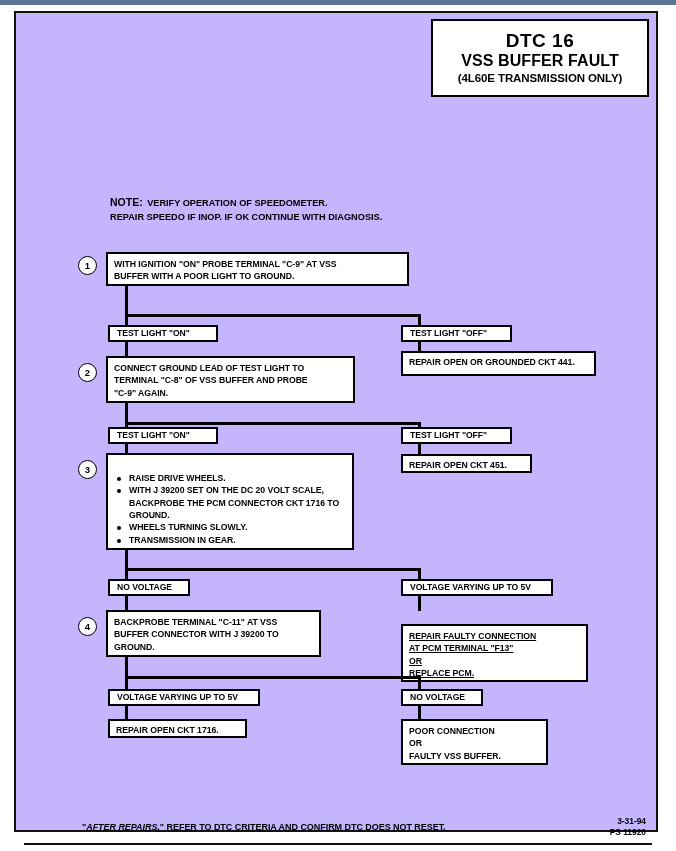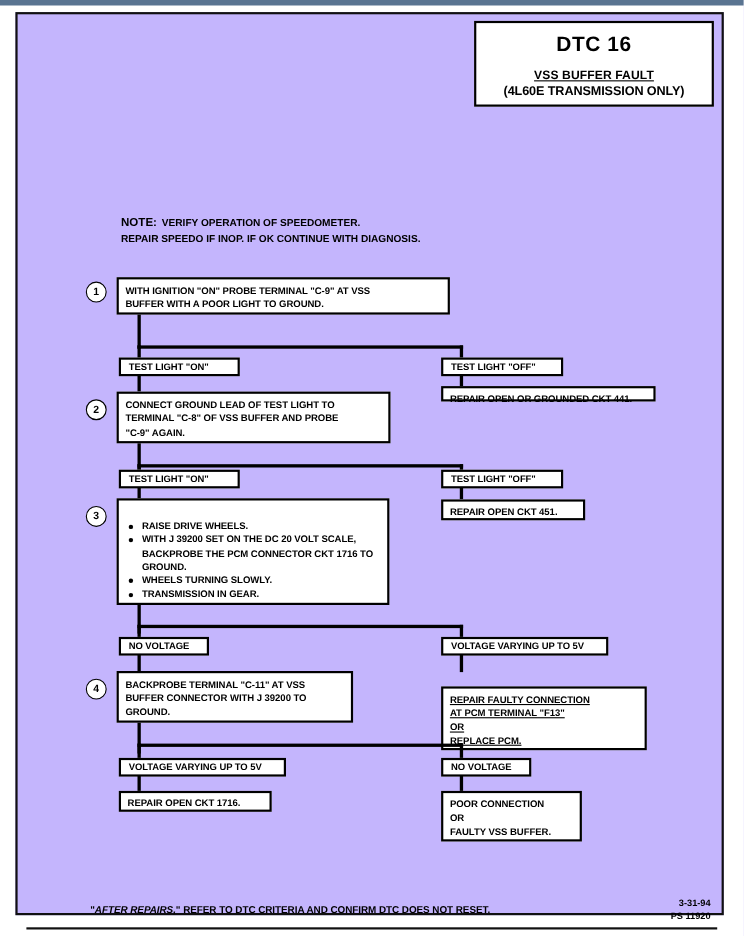--- a/index.html
+++ b/index.html
@@ -8,21 +8,21 @@
 
   .topstrip{position:absolute;left:0;top:0;width:676px;height:5px;background:#5a7491;}
 
   .page{position:absolute;left:14px;top:11px;width:644px;height:821px;
         border:2px solid #111;background:#c4b5fd;box-sizing:border-box;}
 
   
   .hdr{position:absolute;left:415px;top:6px;width:218px;height:78px;
        border:2px solid #000;box-sizing:border-box;text-align:center;background:#fff;}
   .hdr .dtc{font-size:19px;font-weight:bold;letter-spacing:.5px;margin-top:9px;}
-  .hdr .l2{font-size:11px;font-weight:bold;margin-top:11px;letter-spacing:.1px;text-decoration:underline;}
+  .hdr .l2{font-size:16px;font-weight:bold;letter-spacing:.1px;}
   .hdr .l3{font-size:11.5px;font-weight:bold;margin-top:2px;letter-spacing:-.1px;}
 
   
   .note{position:absolute;left:94px;top:177px;width:350px;line-height:1.32;}
   .note .nlab{font-size:10.5px;font-weight:bold;}
   .note .ntxt{font-size:9.2px;font-weight:bold;}
 
   
   .box{position:absolute;border:2px solid #000;background:#fff;box-sizing:border-box;
        font-weight:bold;font-size:8.7px;line-height:1.42;padding:4px 6px;letter-spacing:-.05px;}
@@ -85,21 +85,21 @@
   <div class="lbl" style="left:385px;top:312px;width:111px;height:17px;">TEST LIGHT "OFF"</div>
   <div class="v" style="left:109px;top:328px;height:15px;"></div>
   <div class="v" style="left:402px;top:328px;height:11px;"></div>
 
   <div class="num" style="left:62px;top:350px;">2</div>
   <div class="box" style="left:90px;top:343px;width:249px;height:47px;">
     <div>CONNECT GROUND LEAD OF TEST LIGHT TO</div>
     <div>TERMINAL "C-8" OF VSS BUFFER AND PROBE</div>
     <div>"C-9" AGAIN.</div>
   </div>
-  <div class="box" style="left:385px;top:338px;width:195px;height:14px;padding-top:3px;">REPAIR OPEN OR GROUNDED CKT 441.</div>
+  <div class="box" style="left:385px;top:338px;width:195px;height:25px;padding-top:3px;">REPAIR OPEN OR GROUNDED CKT 441.</div>
 
   <div class="v" style="left:109px;top:390px;height:29px;"></div>
   <div class="h" style="left:109px;top:409px;width:296px;"></div>
   <div class="v" style="left:109px;top:409px;height:11px;"></div>
   <div class="v" style="left:402px;top:409px;height:11px;"></div>
 
   <div class="lbl" style="left:92px;top:414px;width:110px;height:17px;">TEST LIGHT "ON"</div>
   <div class="lbl" style="left:385px;top:414px;width:111px;height:17px;">TEST LIGHT "OFF"</div>
   <div class="v" style="left:109px;top:430px;height:14px;"></div>
   <div class="v" style="left:402px;top:430px;height:11px;"></div>
@@ -142,21 +142,21 @@
   <div class="h" style="left:109px;top:663px;width:296px;"></div>
   <div class="v" style="left:109px;top:663px;height:14px;"></div>
   <div class="v" style="left:402px;top:663px;height:14px;"></div>
 
   <div class="lbl" style="left:92px;top:676px;width:152px;height:17px;">VOLTAGE VARYING UP TO 5V</div>
   <div class="lbl" style="left:385px;top:676px;width:82px;height:17px;">NO VOLTAGE</div>
   <div class="v" style="left:109px;top:692px;height:15px;"></div>
   <div class="v" style="left:402px;top:692px;height:15px;"></div>
 
   <div class="box" style="left:92px;top:706px;width:139px;height:19px;padding-top:3px;">REPAIR OPEN CKT 1716.</div>
-  <div class="box" style="left:385px;top:706px;width:128px;height:46px;">
+  <div class="box" style="left:385px;top:706px;width:147px;height:46px;">
     <div>POOR CONNECTION</div>
     <div>OR</div>
     <div>FAULTY VSS BUFFER.</div>
   </div>
 
   <div class="ftr">
     <div class="ftxt"><span>"</span><i>AFTER REPAIRS,</i><span>" REFER TO DTC CRITERIA AND CONFIRM DTC DOES NOT RESET.</span></div>
     <div class="stamp">
       <div>3-31-94</div>
       <div>PS 11920</div>

